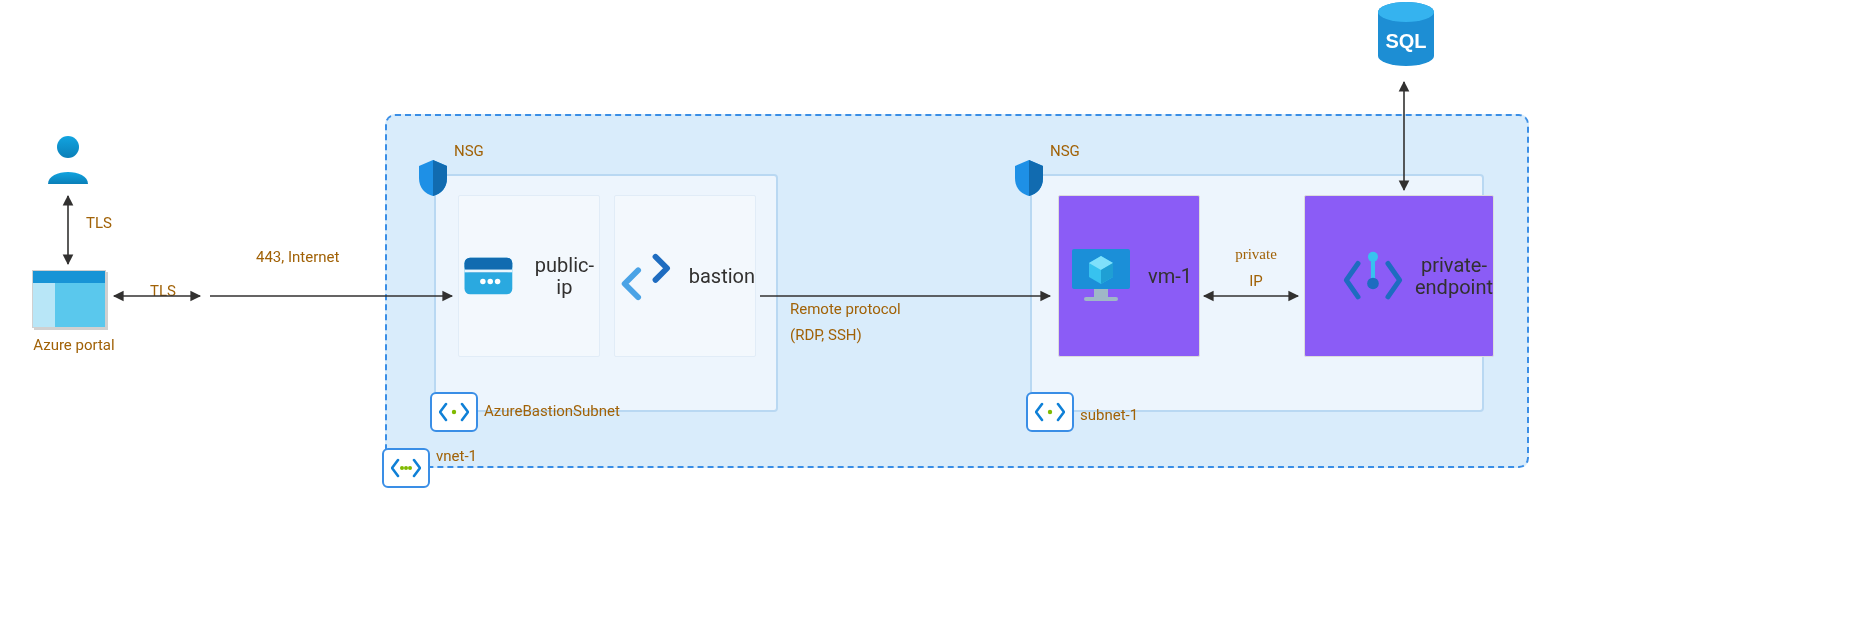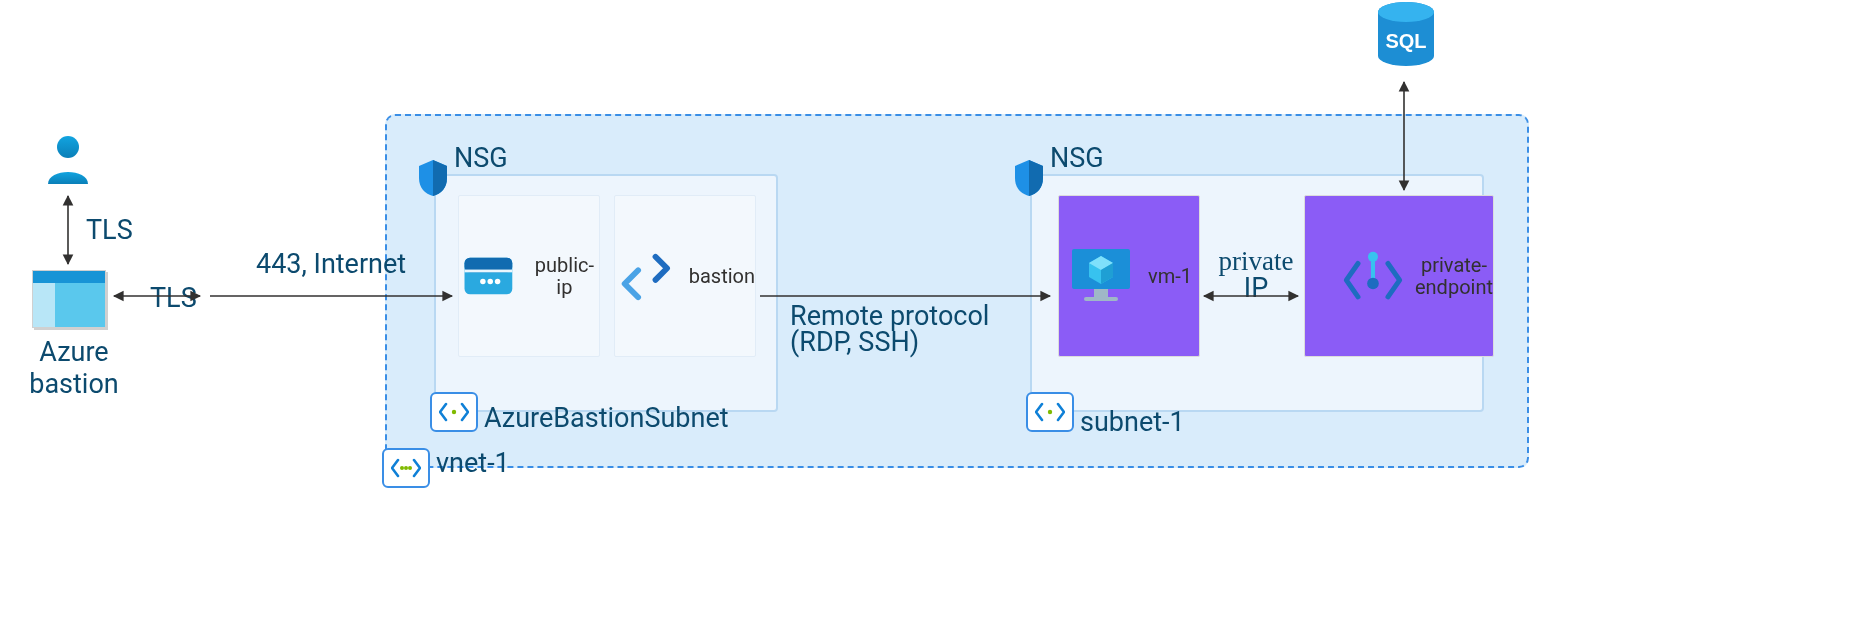--- a/index.html
+++ b/index.html
@@ -6,21 +6,21 @@
     margin: 0;
     padding: 0;
     width: 1870px;
     height: 624px;
     font-family: "Segoe UI", -apple-system, Roboto, Helvetica, Arial, sans-serif;
     background: #ffffff;
     color: #323130;
     font-size: 22px;
   }
   .stage { position: relative; width: 1870px; height: 624px; }
-  .label { position: absolute; font-size: 27px; color: #0c4a6e; text-align: center; }
+  .label { position: absolute; font-size: 15px; color: #a16207; text-align: center; }
 
   
   .vnet {
     position: absolute;
     left: 385px; top: 114px;
     width: 1140px; height: 350px;
     background: #d9ecfb;
     border: 2px dashed #3a8ee6;
     border-radius: 10px;
   }
@@ -96,21 +96,21 @@
     </svg>
   </div>
 
   <div class="portal">
     <div class="bar"></div>
     <div class="body">
         <div class="a"></div>
         <div class="b"></div>
       </div>
   </div>
-  <div class="label" style="left:14px; top:336px; width:120px;">Azure bastion</div>
+  <div class="label" style="left:14px; top:336px; width:120px;">Azure portal</div>
 
   <div class="vnet"></div>
 
   <div class="vnet-tag">
     <div class="badge">
       <svg width="30" height="20" viewBox="0 0 30 20">
         <path d="M7 2 L1 10 L7 18" stroke="#0f80d7" stroke-width="2.6" fill="none" stroke-linecap="round"></path>
         <path d="M23 2 L29 10 L23 18" stroke="#0f80d7" stroke-width="2.6" fill="none" stroke-linecap="round"></path>
         <circle cx="11" cy="10" r="2" fill="#7fba00"></circle>
         <circle cx="15" cy="10" r="2" fill="#7fba00"></circle>

